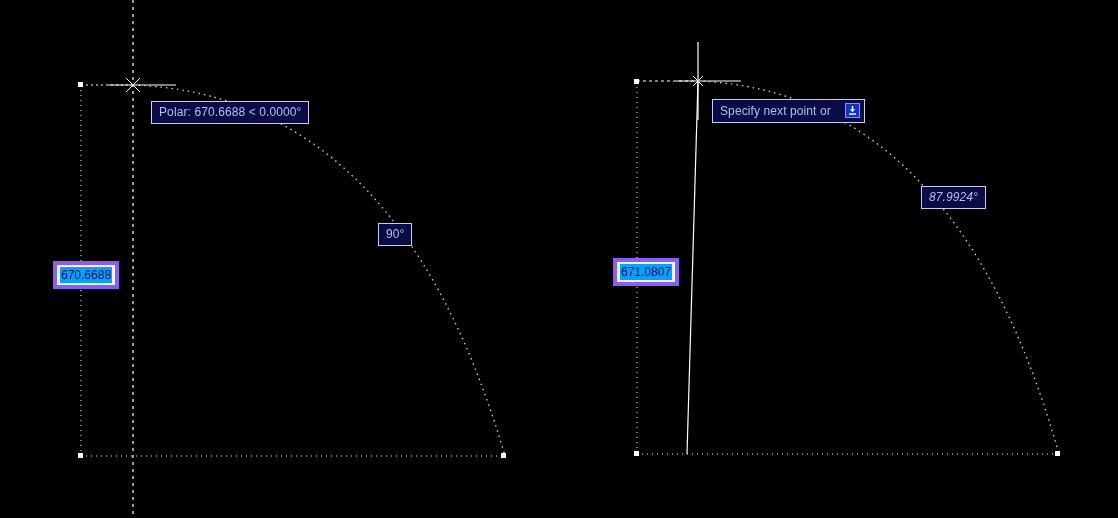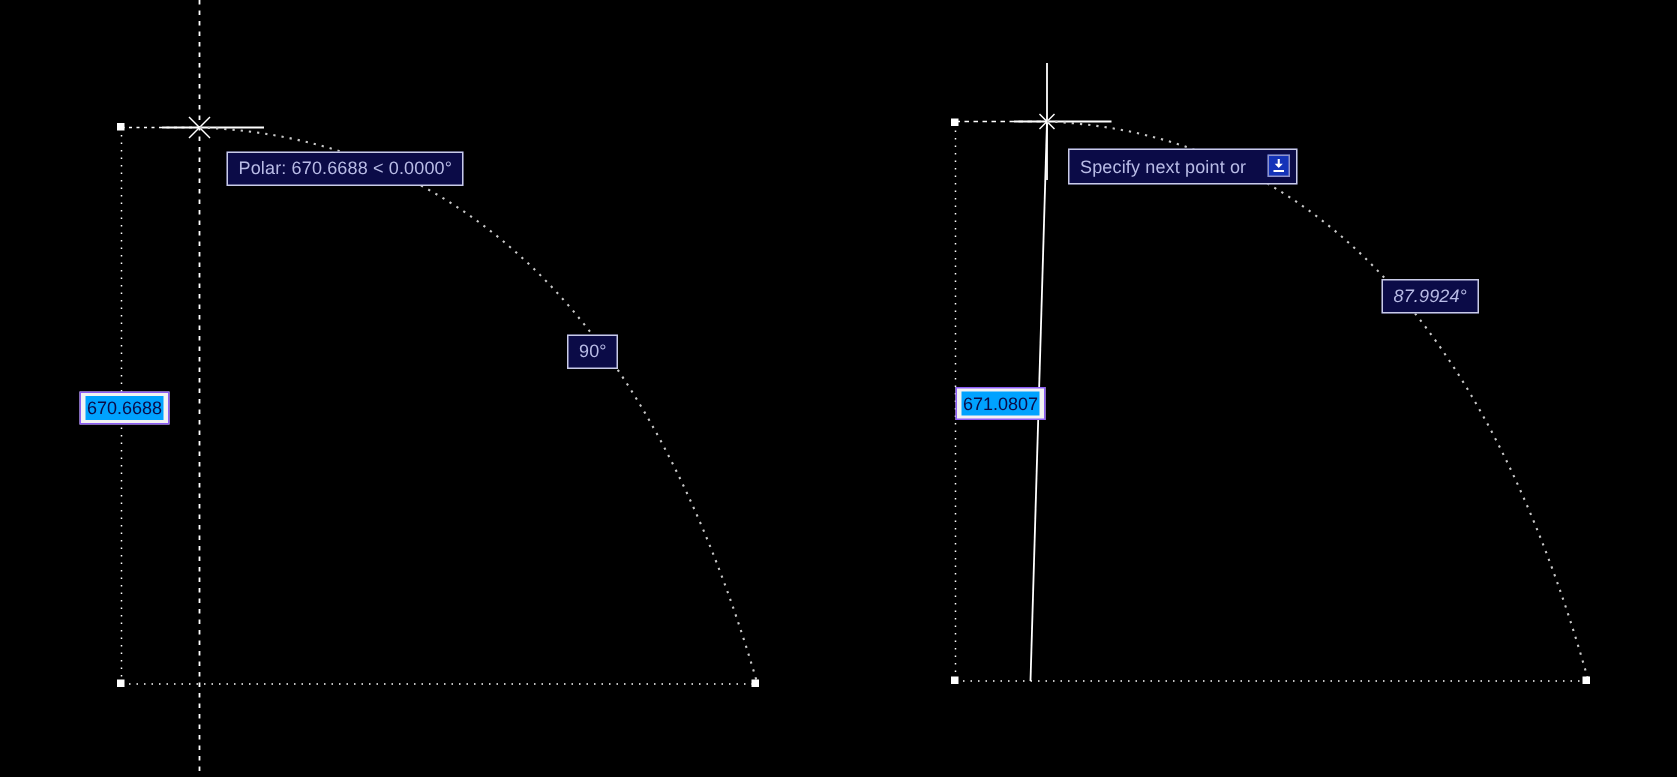--- a/index.html
+++ b/index.html
@@ -65,21 +65,21 @@
     align-items: center;
     justify-content: center;
     flex: 0 0 auto;
   }
   .arrow-icon svg { display: block; }
 
   
   .dyn-field {
     position: absolute;
     background: #f2f2f2;
-    border: 1px solid #8b5cf6;
+    border: 4px solid #8b5cf6;
     box-sizing: border-box;
     padding: 2px 3px;
     font-family: "Liberation Sans", sans-serif;
     font-size: 12px;
     line-height: 14px;
     white-space: nowrap;
   }
   .dyn-field .sel {
     background: #00a2ff;
     color: #0b0b47;
@@ -162,17 +162,17 @@
         <path d="M2.8 4.2 L5.5 7 L8.2 4.2 Z" fill="#ffffff"></path>
         <path d="M2 9 L9 9" stroke="#ffffff" stroke-width="1.4" fill="none"></path>
       </svg>
     </span>
   </div>
 
   <div class="dyn-tooltip" style="left:921px; top:186px;font-style:italic;">
     <span class="label-text">87.9924°</span>
   </div>
 
-  <div class="dyn-field" style="left:613px; top:258px;margin-left:24px;" title="671.0807">
+  <div class="dyn-field" style="left:613px; top:258px;" title="671.0807">
     <span class="sel">671.0807</span>
   </div>
 
 </div>
 
 </body></html>

